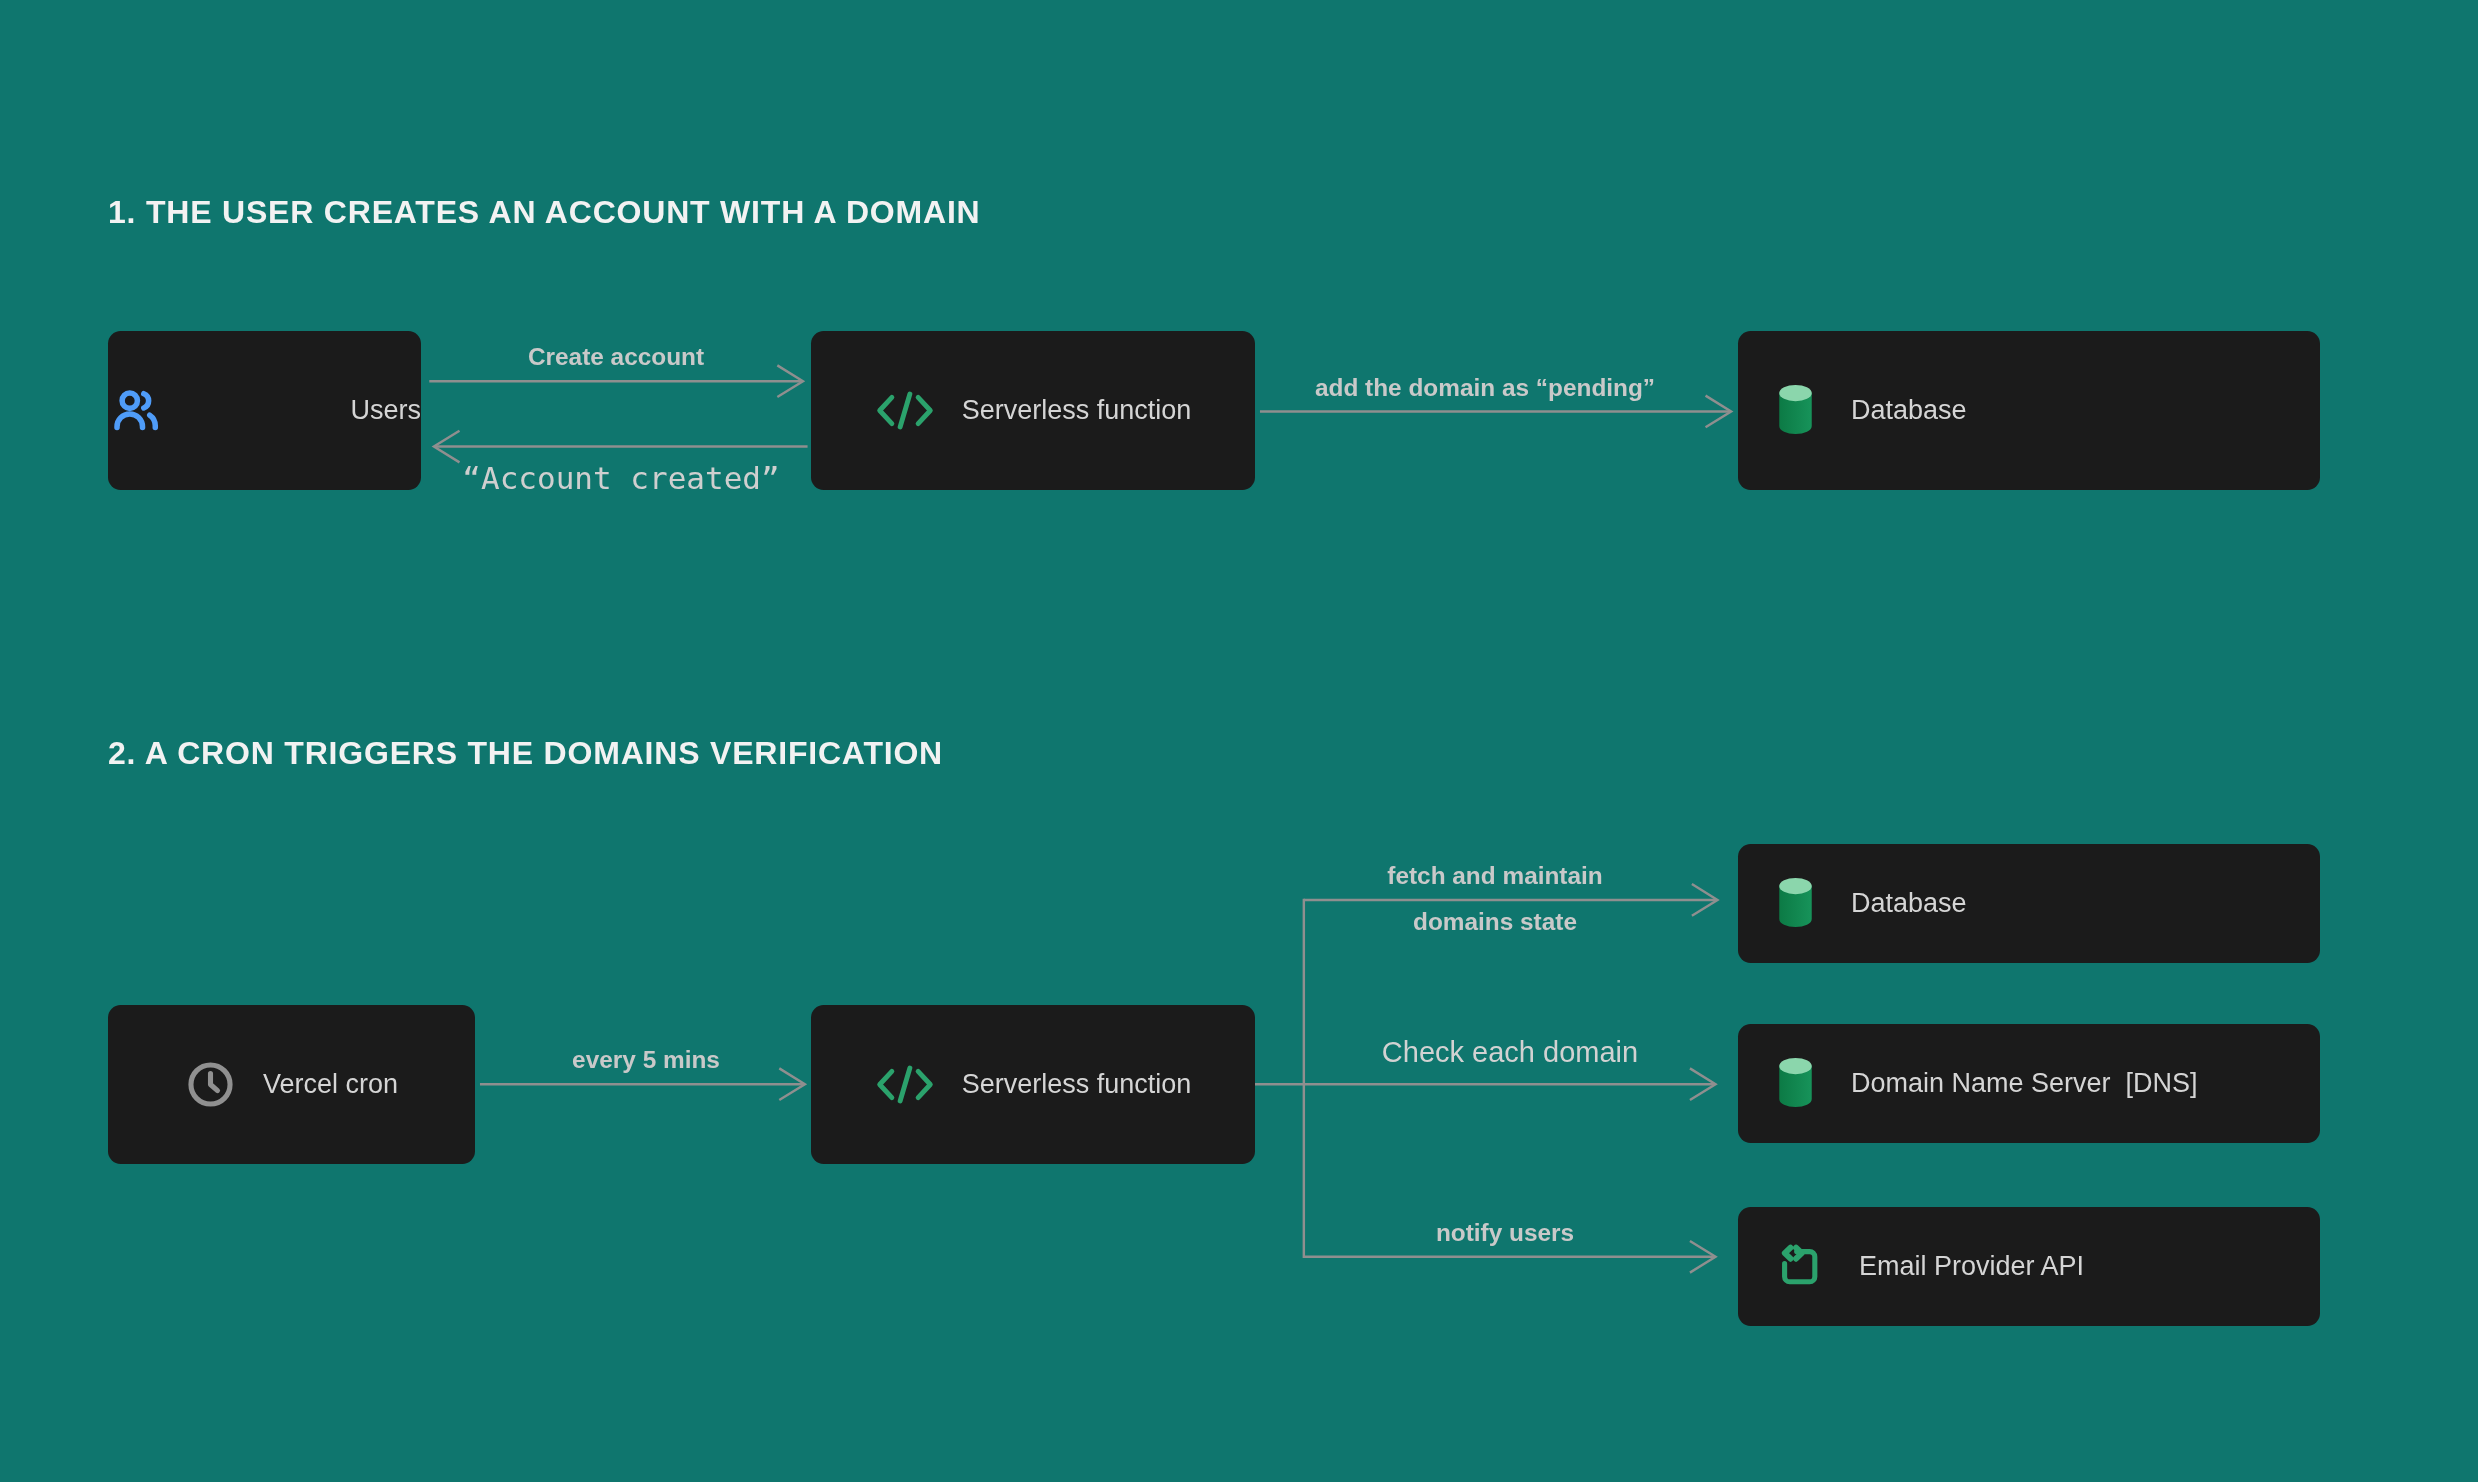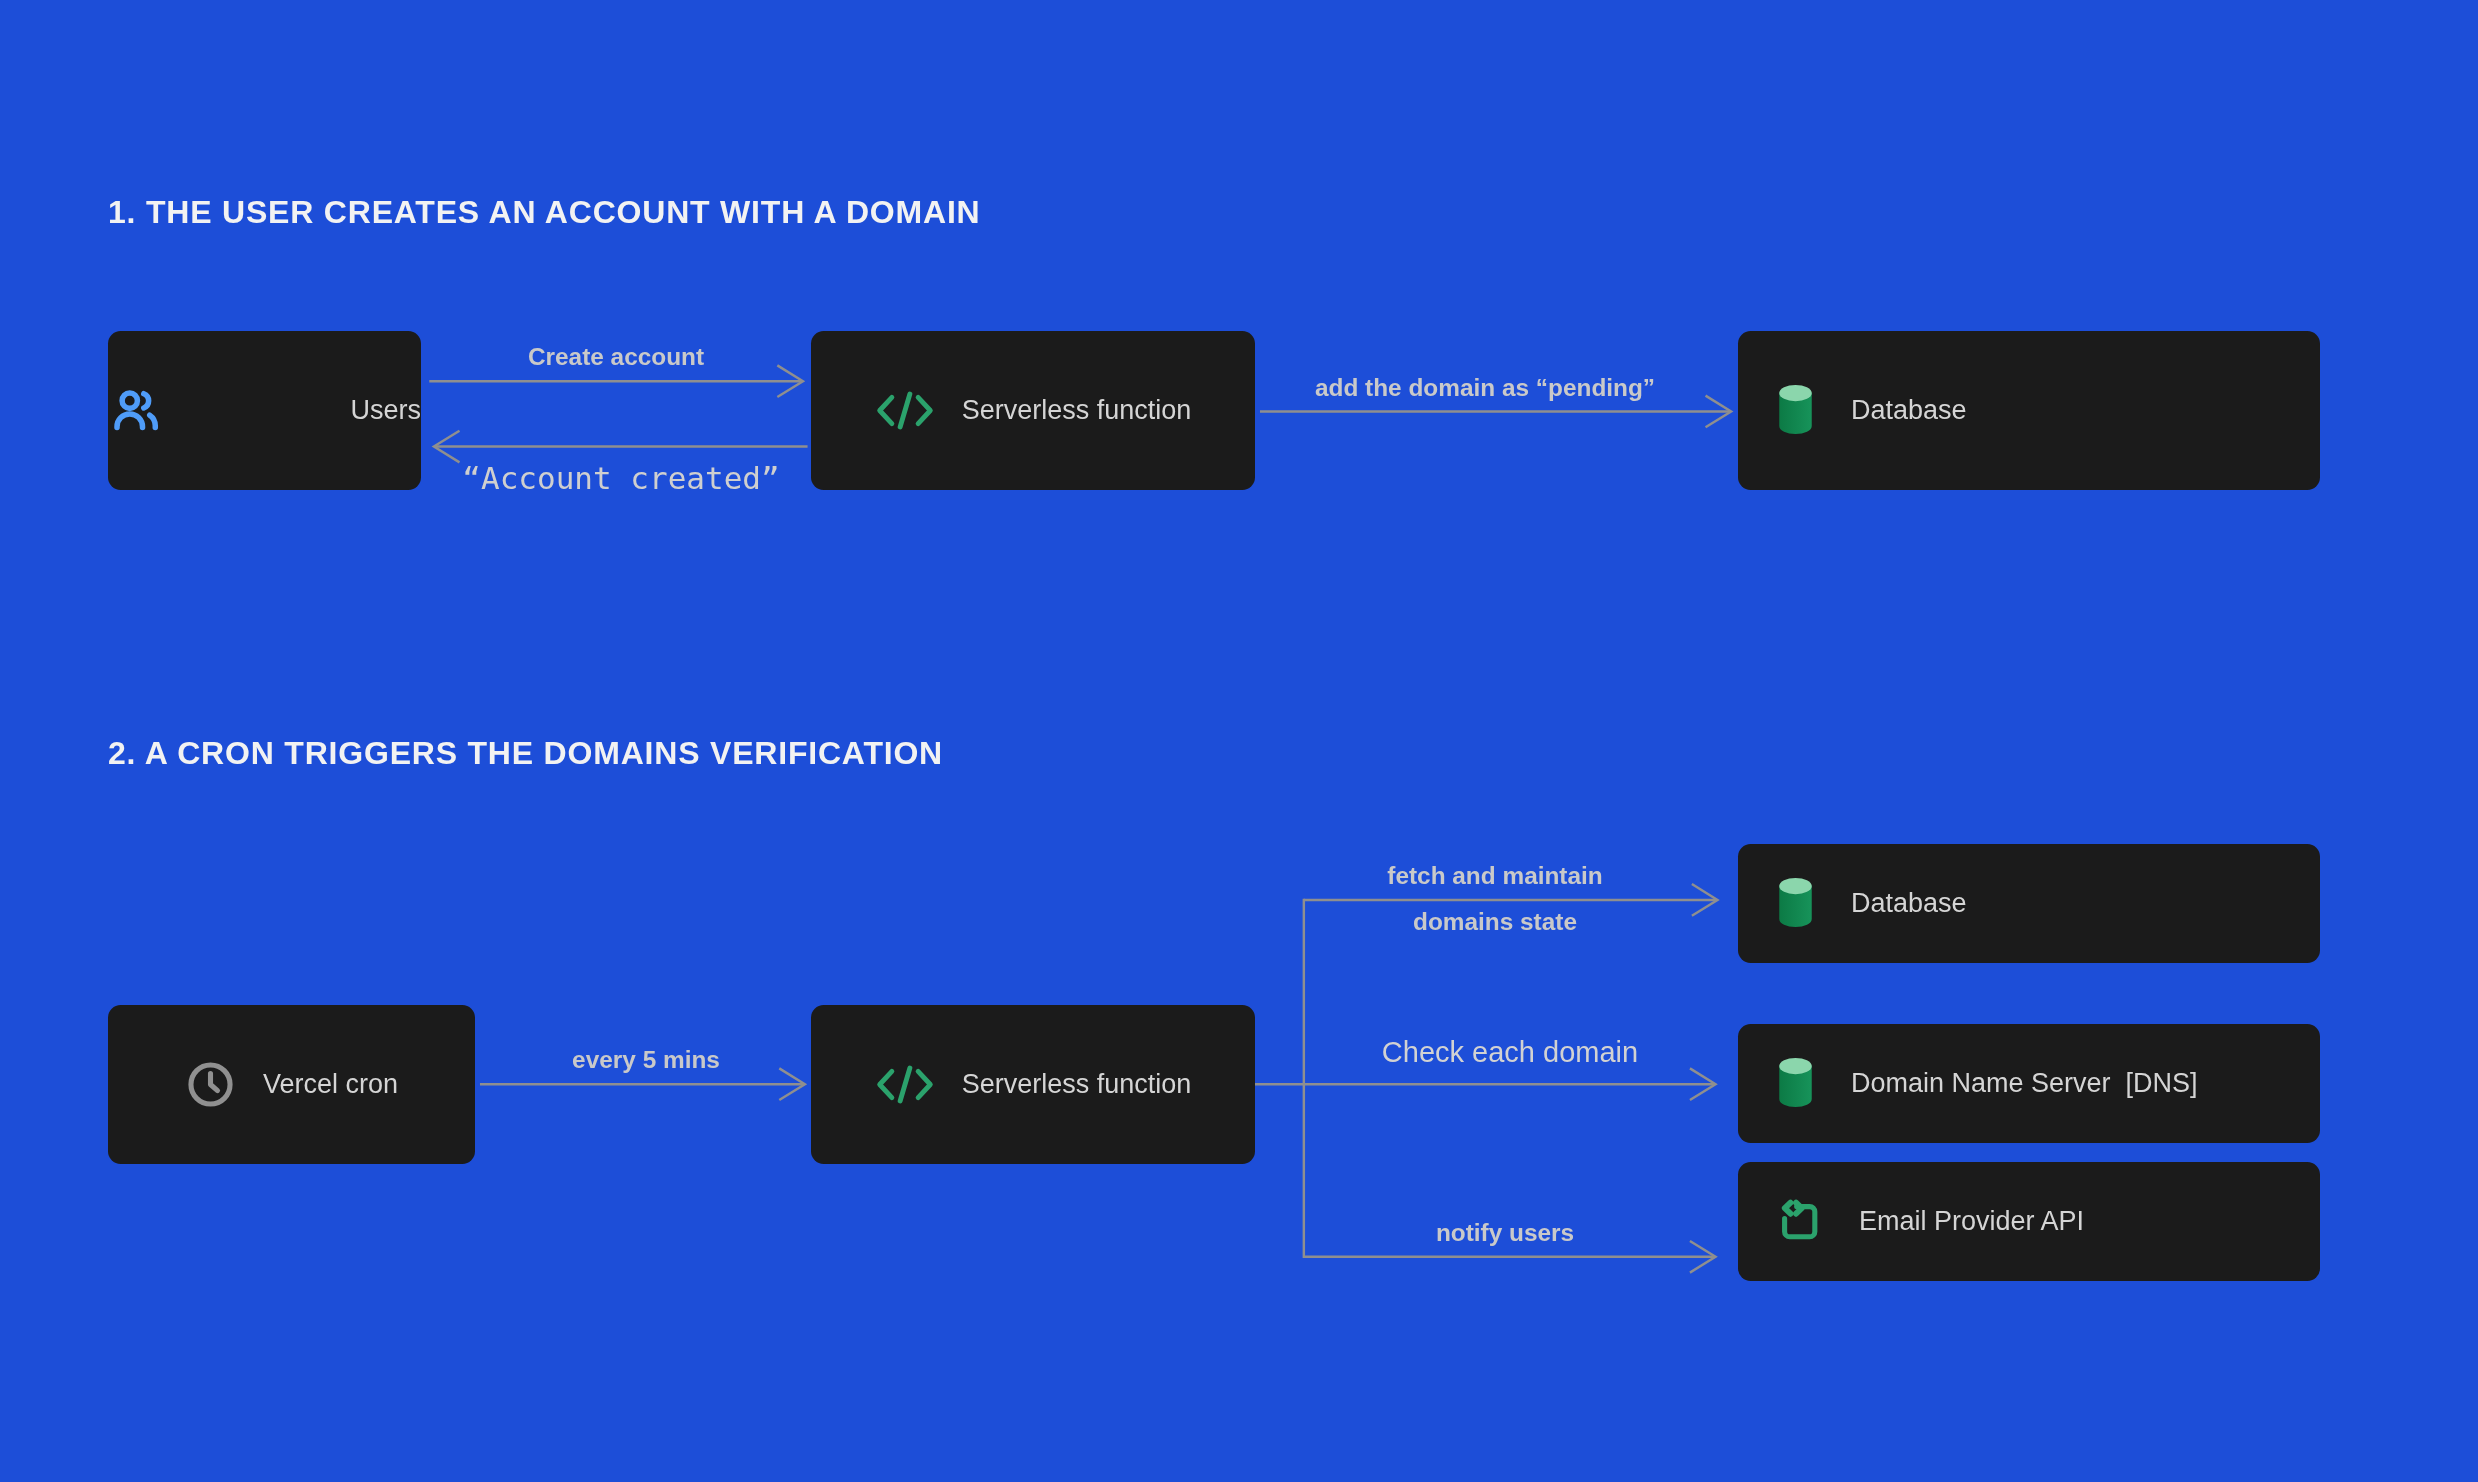--- a/index.html
+++ b/index.html
@@ -1,19 +1,19 @@
 <!DOCTYPE html>
 <html><head>
 <meta charset="utf-8">
 <style>
   html,body{margin:0;padding:0;background:#000;}
   #canvas{
     position:relative;
     width:2478px;height:1482px;
-    background:#1d4ed8;
+    background:#0f766e;
     font-family:"Liberation Sans", sans-serif;
     overflow:hidden;
   }
   .section-title{
     position:absolute;
     color:#f2f2f2;
     font-weight:700;
     font-size:32px;
     letter-spacing:0.8px;
     white-space:pre;
@@ -167,21 +167,21 @@
             <stop offset="1" stop-color="#17935a"></stop>
           </linearGradient>
         </defs>
         <path d="M2.5 5.5 L2.5 25 A9.5 4.8 0 0 0 21.5 25 L21.5 5.5 Z" fill="url(#dbbody3)"></path>
         <ellipse cx="12" cy="5.8" rx="9.5" ry="4.8" fill="#8bd6ac"></ellipse>
       </svg>
     </span>
     <span class="node-label">Domain Name Server  [DNS]</span>
   </div>
 
-  <div class="box leftpad gap26" style="left:1738px;top:1162px;width:582px;height:119px;">
+  <div class="box leftpad gap26" style="left:1738px;top:1207px;width:582px;height:119px;">
     <span class="icon">
       <svg width="49" height="49" viewBox="0 0 24 24" fill="none" stroke="#2ba26c" stroke-width="2.5" stroke-linecap="round" stroke-linejoin="round">
         <path d="M10.6 4.7 H17 a2.5 2.5 0 0 1 2.5 2.5 V17 a2.5 2.5 0 0 1 -2.5 2.5 H7.2 A2.5 2.5 0 0 1 4.7 17 V10.6"></path>
         <path d="M7.6 2.8 L4.8 5.5 L7.6 8.2" stroke-width="2.9"></path>
         <path d="M10.3 2.8 L13.1 5.5 L10.3 8.2" stroke-width="2.9"></path>
       </svg>
     </span>
     <span class="node-label">Email Provider API</span>
   </div>
 

